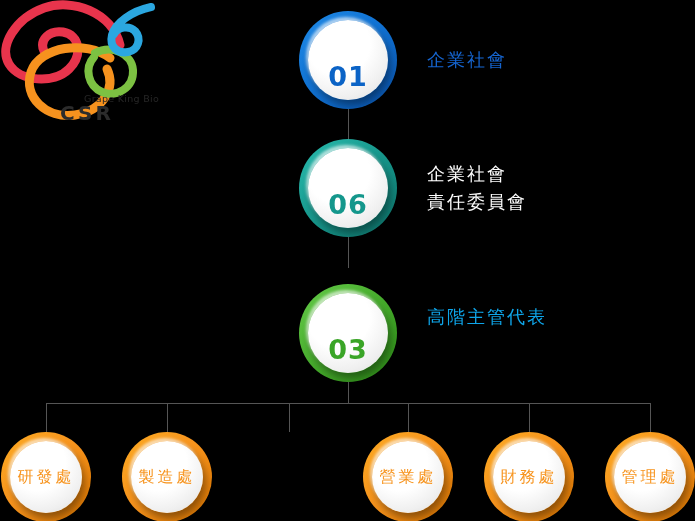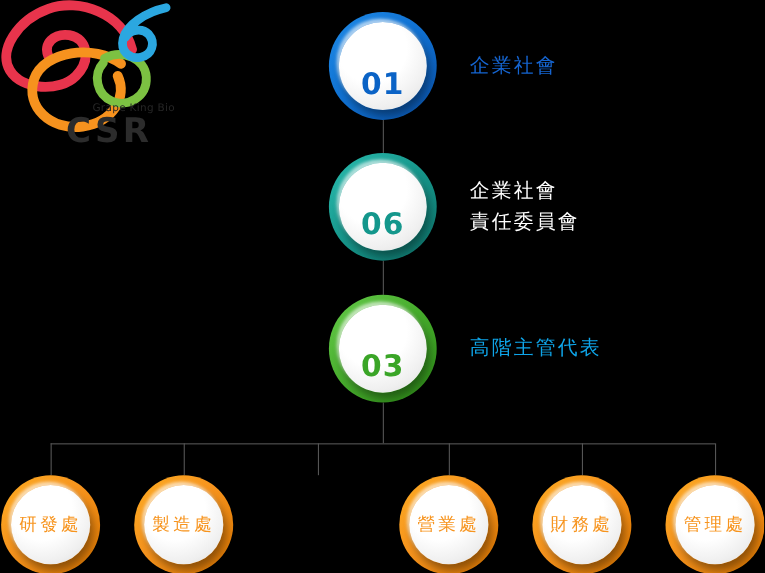--- a/index.html
+++ b/index.html
@@ -40,21 +40,21 @@
   .dept-label{font-size:16px;letter-spacing:3px;color:#f7941e;white-space:nowrap;}
   
   .logo{position:absolute;left:0;top:0;width:175px;height:150px;}
   .logo svg{position:absolute;left:0;top:0;}
   .brand{
     position:absolute;left:84px;top:93px;width:90px;
     font-size:9.5px;font-weight:normal;color:#262626;letter-spacing:0.3px;white-space:nowrap;
   }
   .csr{
     position:absolute;left:60px;top:101px;
-    font-size:31px;font-weight:bold;color:#2c2c2c;letter-spacing:3px;
+    font-size:20px;font-weight:bold;color:#2c2c2c;letter-spacing:3px;
   }
 </style>
 </head>
 <body>
 
 <div class="stage">
 
   <div class="logo">
     <svg width="175" height="150" viewBox="0 0 175 150">
       <g fill="none" stroke-linecap="round">
@@ -87,21 +87,21 @@
   <div class="side-label lbl-blue" style="left:427px;top:46px">企業社會</div>
 
   <div class="node big ring-teal" style="left:299px;top:139px">
     <div class="inner">
       <span class="num num-teal">06</span>
     </div>
   </div>
   <div class="side-label lbl-teal" style="left:427px;top:160px">企業社會
 責任委員會</div>
 
-  <div class="node big ring-green" style="left:299px;top:268px">
+  <div class="node big ring-green" style="left:299px;top:284px">
     <div class="inner">
       <span class="num num-green">03</span>
     </div>
   </div>
   <div class="side-label lbl-green" style="left:427px;top:303px">高階主管代表</div>
 
   <div class="node small ring-orange" style="left:1px;top:432px">
     <div class="inner">
       <span class="dept-label">研發處</span>
     </div>

